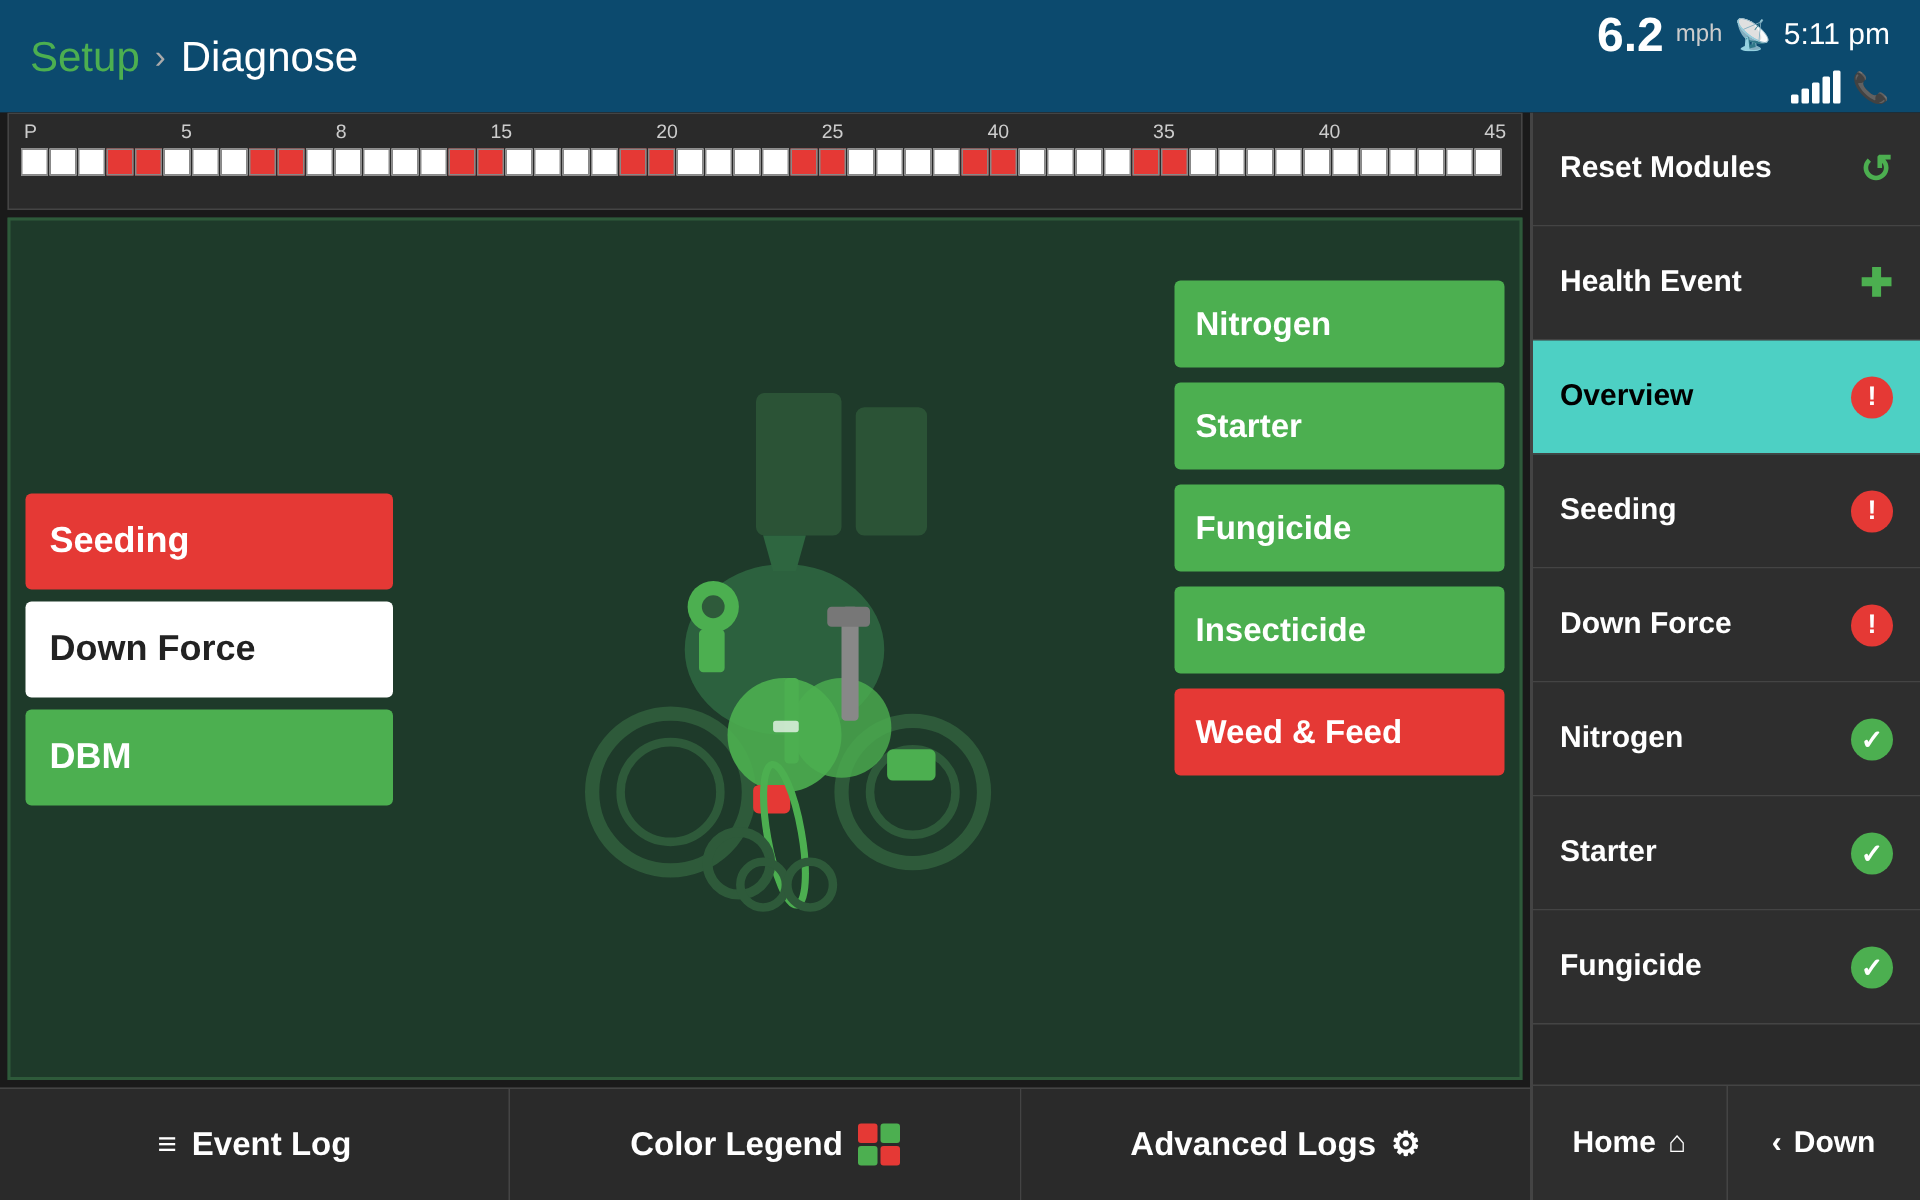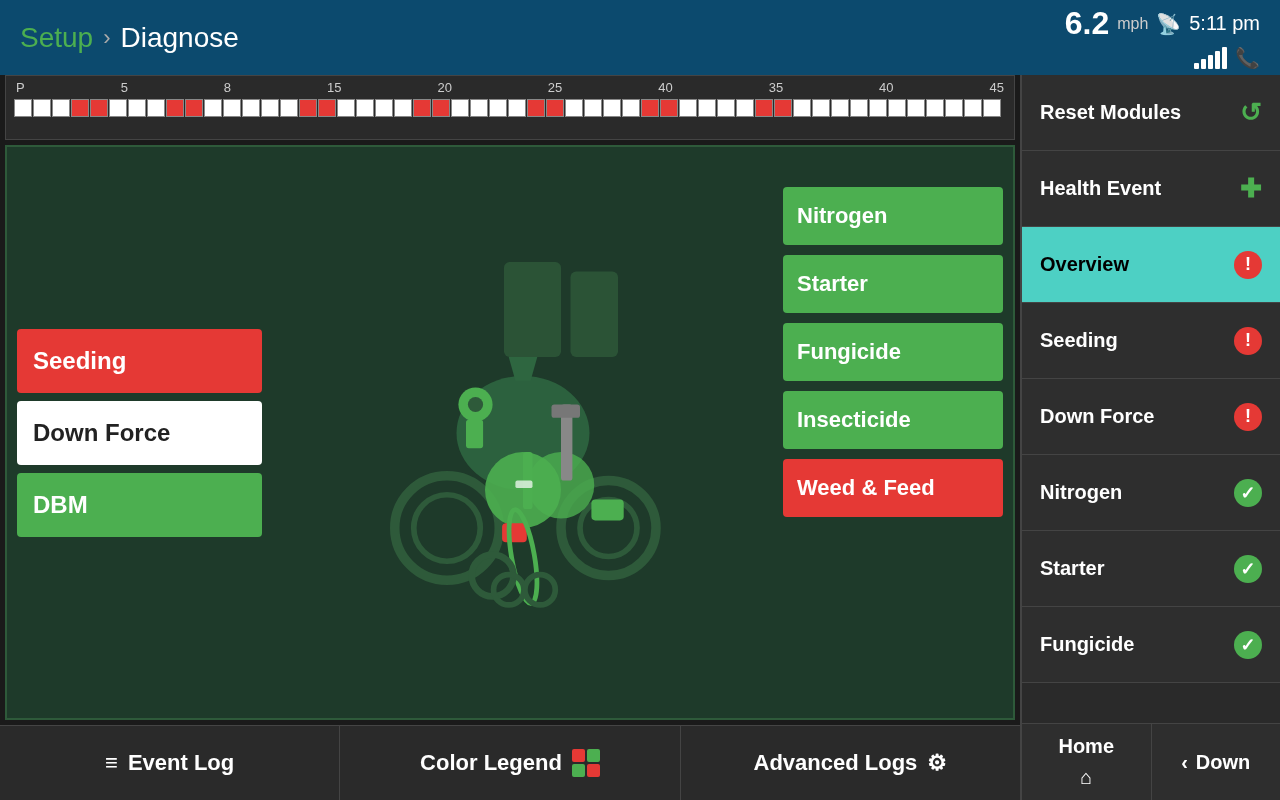--- a/index.html
+++ b/index.html
@@ -247,21 +247,21 @@
       align-items: center;
       justify-content: center;
       gap: 8px;
       font-size: 20px;
       font-weight: bold;
       color: #fff;
       cursor: pointer;
       background: #2e2e2e;
       border: none;
     }
-    .sidebar-bottom-btn:first-child { border-right: 1px solid #444; flex-direction: column; }
+    .sidebar-bottom-btn:first-child { border-right: 1px solid #444; }
 
     .warning-icon {
       width: 28px;
       height: 28px;
       border-radius: 50%;
       background: #e53935;
       display: flex;
       align-items: center;
       justify-content: center;
       font-size: 18px;

